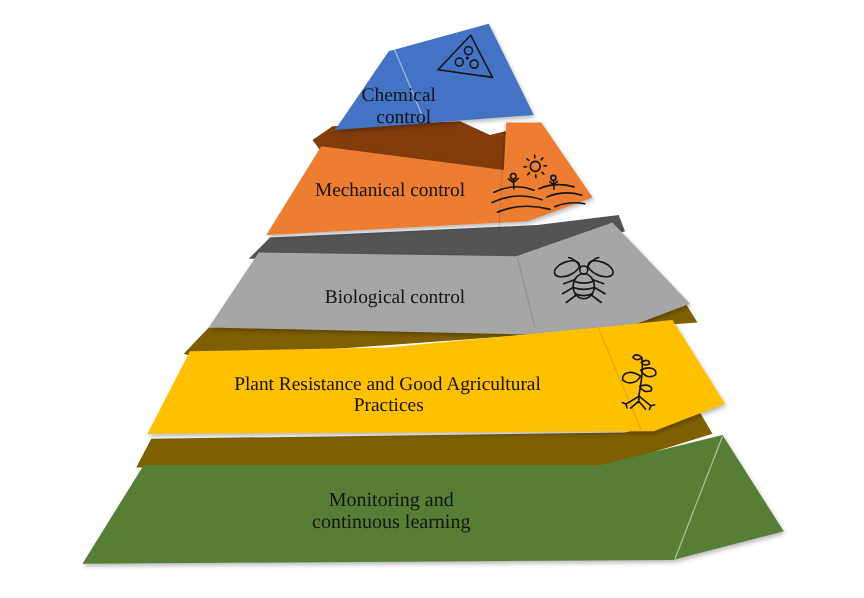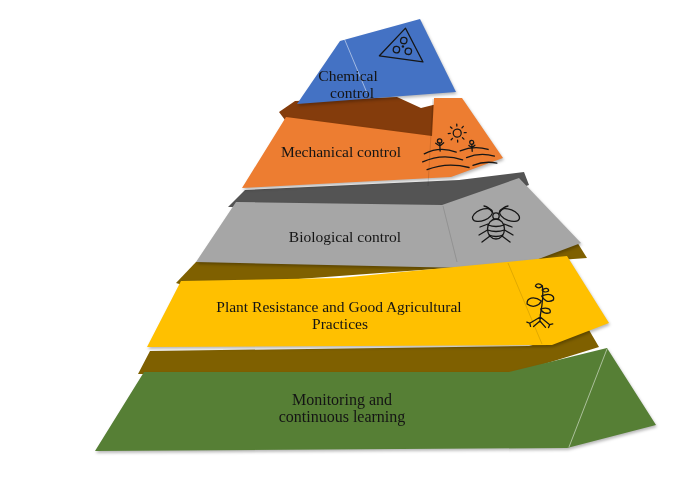--- a/index.html
+++ b/index.html
@@ -1,17 +1,17 @@
 <!DOCTYPE html>
 <html><head>
 <meta charset="utf-8">
 <style>
   html,body{margin:0;padding:0;background:#ffffff;}
   body{width:691px;height:478px;font-family:"Liberation Serif","DejaVu Serif",serif;}
-  #stage{width:547px;height:478px;position:relative;margin-left:29px;}
+  #stage{width:547px;height:478px;position:relative;}
   svg{display:block;}
   .tierface{filter:drop-shadow(1px 2px 1.5px rgba(0,0,0,.28));}
   .fold-light{stroke:rgba(255,255,255,.5);stroke-width:1;fill:none;}
   .fold-dark{stroke:rgba(0,0,0,.12);stroke-width:1;fill:none;}
   .icon{stroke:#161616;fill:none;stroke-width:1.3;stroke-linecap:round;stroke-linejoin:round;}
   .icon .dot{fill:#161616;stroke:none;}
   text{fill:#141414;text-anchor:middle;font-family:"Liberation Serif","DejaVu Serif",serif;}
   .t15{font-size:15.5px;}
   .t16{font-size:16px;}
 </style>

